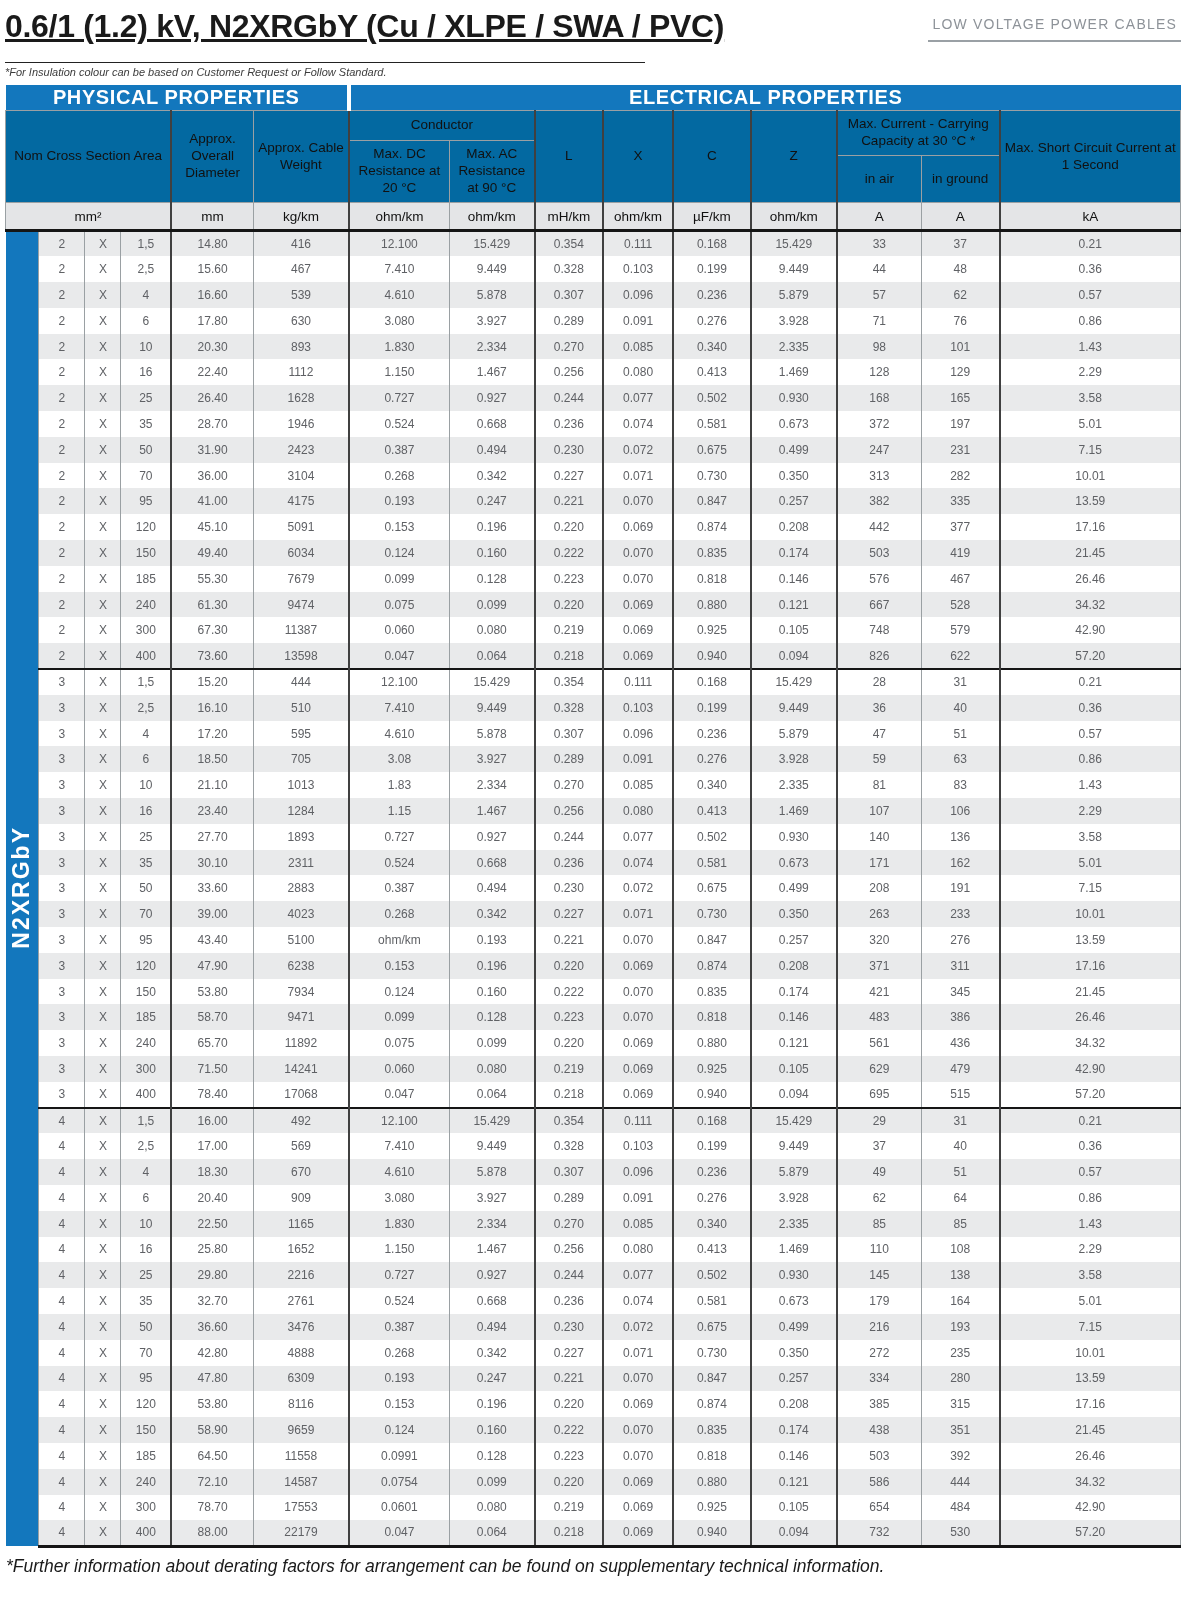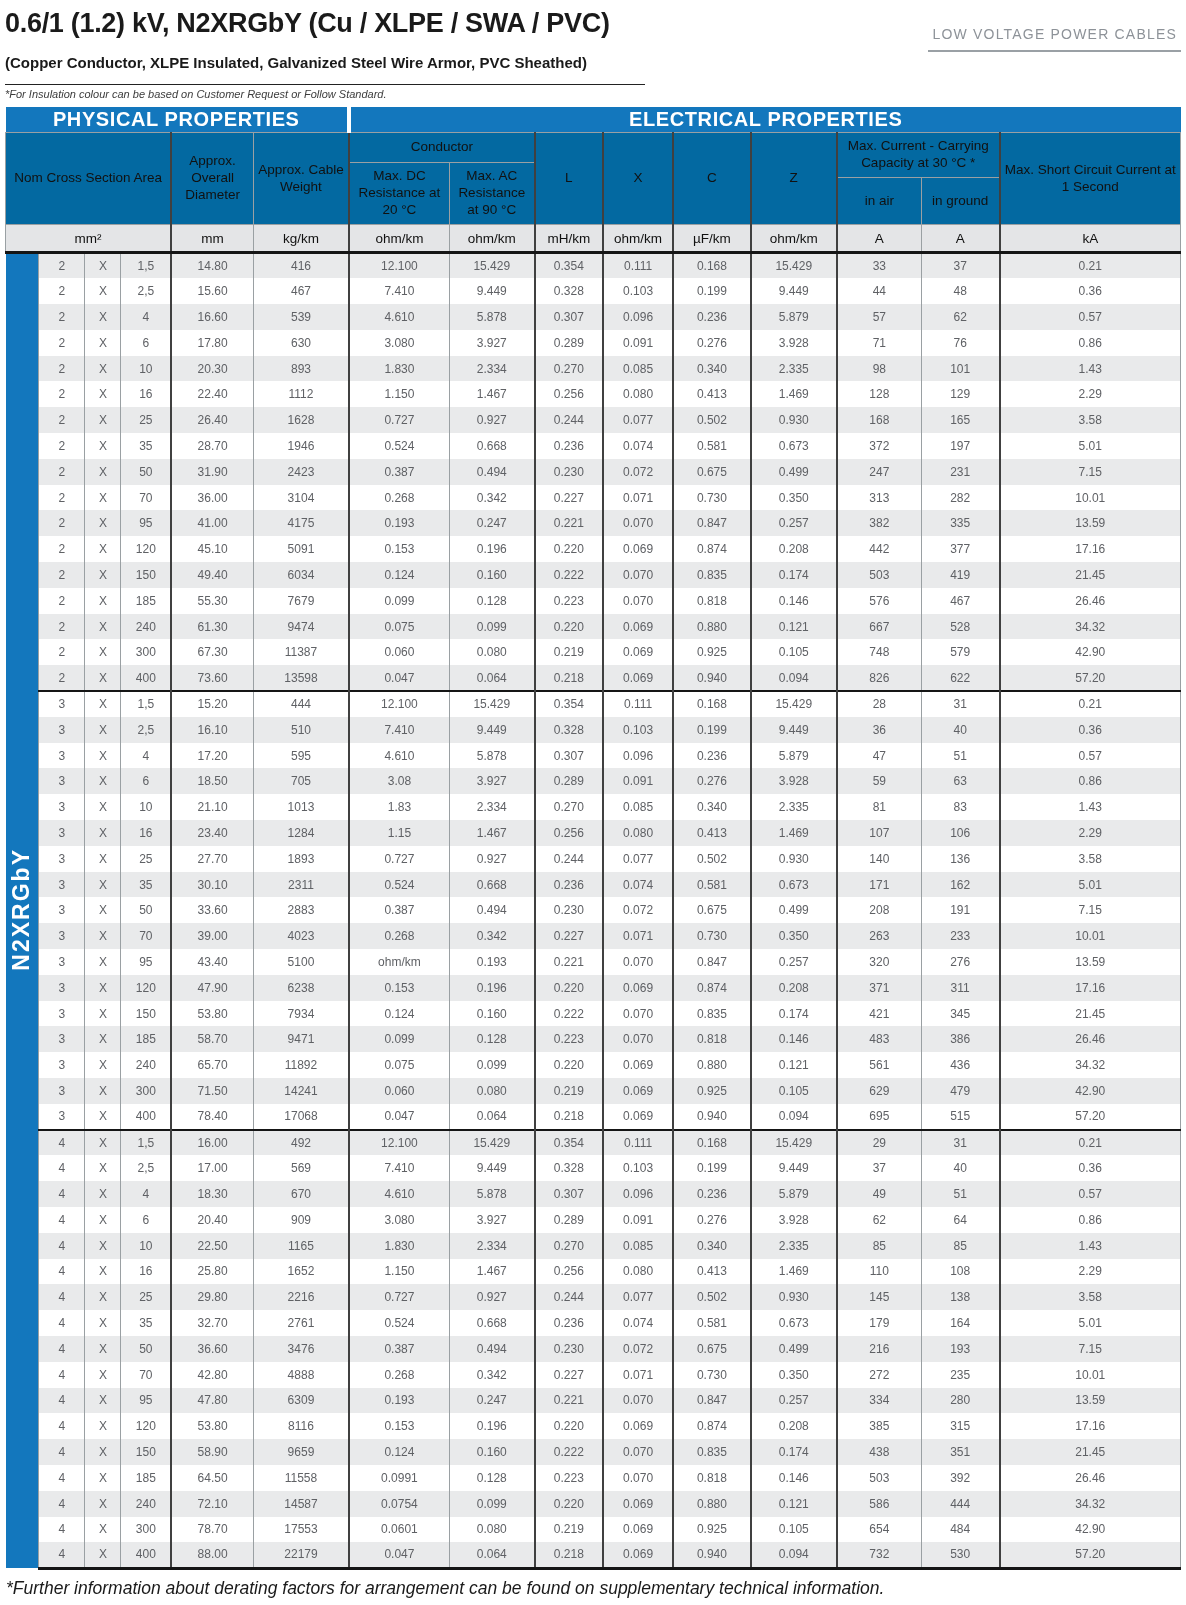--- a/index.html
+++ b/index.html
@@ -1,25 +1,25 @@
 <!DOCTYPE html>
 <html><head>
 <meta charset="utf-8">
 <style>
   * { box-sizing: border-box; }
   html,body { margin:0; padding:0; background:#ffffff; }
   body { width:1186px; font-family:"Liberation Sans", sans-serif; color:#1a1a1a; }
   .page { padding:6px 5px 10px 5px; }
 
   .doc-header { display:flex; justify-content:space-between; align-items:flex-start; }
-  .title { font-size:27px; font-weight:bold; margin:2px 0 15px 0; letter-spacing:-0.3px; }
+  .title { font-size:32px; font-weight:bold; margin:2px 0 7px 0; letter-spacing:-0.3px;text-decoration:underline; }
   .subtitle { font-size:15px; font-weight:bold; margin:0 0 3px 0; }
   .spec { font-size:15px; font-weight:bold; margin:0; }
   .category { color:#8d9298; font-size:14px; letter-spacing:1.2px; border-bottom:2px solid #9aa0a5;
-              padding:2px 4px 8px 4px; white-space:nowrap; margin-top:18px; }
+              padding:2px 4px 8px 4px; white-space:nowrap; margin-top:8px; }
   .rule { border-top:1.5px solid #222; width:640px; margin:10px 0 3px 0; height:0; }
   .ins-note { font-style:italic; font-size:11px; color:#3c3c3c; margin:0 0 7px 0; }
 
   table { border-collapse:collapse; table-layout:fixed; width:1176px; }
   th, td { padding:0 2px; text-align:center; vertical-align:middle; overflow:hidden; }
 
   thead th { background:#0369a1; font-weight:normal; font-size:13.5px; color:#111;
              line-height:1.25; border:1px solid #9aa0a3; }
   tr.prop-head th { background:#1377bd; color:#fff; font-size:20px; font-weight:bold;
                     height:15px; letter-spacing:0.6px; border:none; }
@@ -48,21 +48,20 @@
   .footer-note { font-style:italic; font-size:17.5px; color:#1a1a1a; margin:8px 0 0 1px; }
 </style>
 </head>
 <body>
 
 <div class="page">
 
   <div class="doc-header">
     <div>
       <h1 class="title">0.6/1 (1.2) kV, N2XRGbY (Cu / XLPE / SWA / PVC)</h1>
-      <p class="subtitle">(Copper Conductor, XLPE Insulated, Galvanized Steel Wire Armor, PVC Sheathed)</p>
     </div>
     <div class="category">LOW VOLTAGE POWER CABLES</div>
   </div>
 
   <div class="rule"></div>
   <p class="ins-note">*For Insulation colour can be based on Customer Request or Follow Standard.</p>
 
   <table>
     <colgroup>
       <col style="width:33px">

